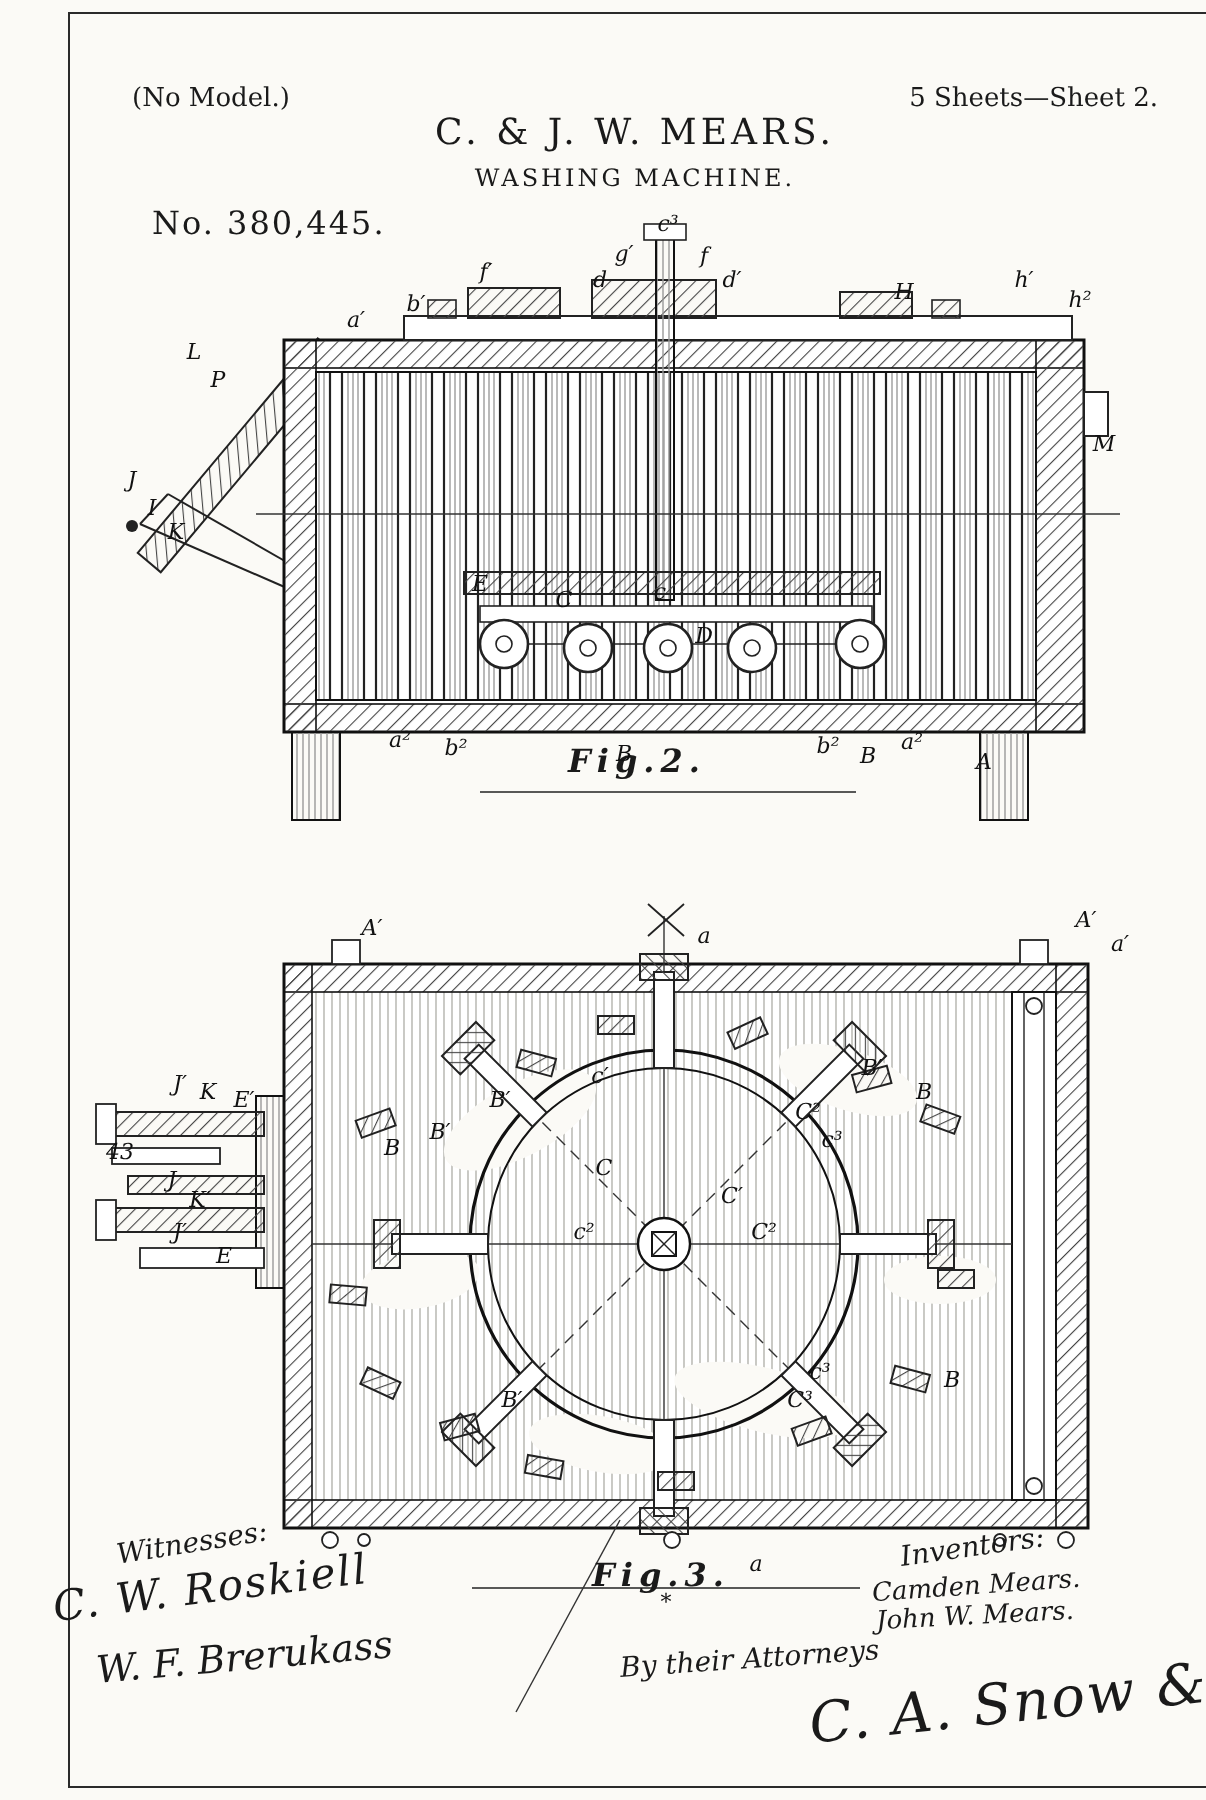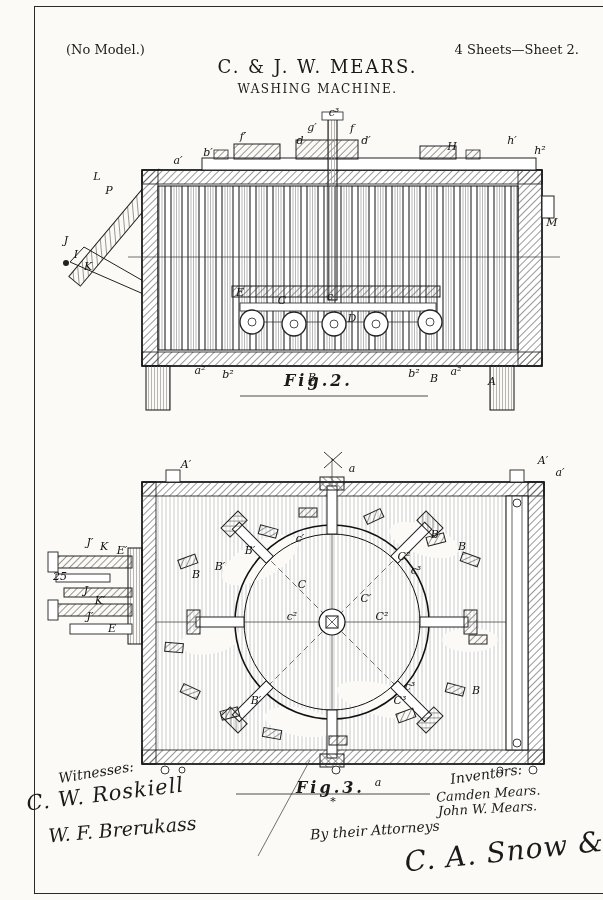--- a/index.html
+++ b/index.html
@@ -205,23 +205,24 @@
       <circle cx="533" cy="770" r="4" fill="white" stroke="#222" stroke-width="0.9"></circle>
 
       <line x1="236" y1="794" x2="430" y2="794" stroke="#222" stroke-width="0.8"></line>
       <line x1="310" y1="760" x2="258" y2="856" stroke="#333" stroke-width="0.7"></line>
     </g>
   </svg>
 
   <div class="border-frame"></div>
 
   <div class="abs hdr-no-model">(No Model.)</div>
-  <div class="abs hdr-sheet">4 Sheets—Sheet 2.</div>
+  <div class="abs hdr-sheet">5 Sheets—Sheet 2.</div>
   <div class="abs hdr-authors">C. &amp; J. W. MEARS.</div>
   <div class="abs hdr-title">WASHING MACHINE.</div>
+  <div class="abs hdr-number">No. 380,445.</div>
 
   <div class="fig-caption cap-fig2">Fig.2.</div>
   <div class="fig-caption cap-fig3">Fig.3.</div>
 
   <div class="label-layer">
       <span class="part-label" style="left: 178px; top: 160px;">a′</span>
       <span class="part-label" style="left: 208px; top: 152px;">b′</span>
       <span class="part-label" style="left: 243px; top: 136px;">f′</span>
       <span class="part-label" style="left: 300px; top: 140px;">d</span>
       <span class="part-label" style="left: 312px; top: 127px;">g′</span>
@@ -250,21 +251,21 @@
       <span class="part-label" style="left: 492px; top: 381px;">A</span>
     </div>
   <div class="label-layer">
       <span class="part-label" style="left: 186px; top: 464px;">A′</span>
       <span class="part-label" style="left: 352px; top: 468px;">a</span>
       <span class="part-label" style="left: 543px; top: 460px;">A′</span>
       <span class="part-label" style="left: 560px; top: 472px;">a′</span>
       <span class="part-label" style="left: 90px; top: 542px;">J′</span>
       <span class="part-label" style="left: 104px; top: 546px;">K</span>
       <span class="part-label" style="left: 122px; top: 550px;">E′</span>
-      <span class="part-label" style="left: 60px; top: 576px;">25</span>
+      <span class="part-label" style="left: 60px; top: 576px;">43</span>
       <span class="part-label" style="left: 86px; top: 590px;">J</span>
       <span class="part-label" style="left: 100px; top: 600px;">K′</span>
       <span class="part-label" style="left: 90px; top: 616px;">J′</span>
       <span class="part-label" style="left: 112px; top: 628px;">E</span>
       <span class="part-label" style="left: 196px; top: 574px;">B</span>
       <span class="part-label" style="left: 220px; top: 566px;">B′</span>
       <span class="part-label" style="left: 250px; top: 550px;">B′</span>
       <span class="part-label" style="left: 300px; top: 538px;">c′</span>
       <span class="part-label" style="left: 436px; top: 534px;">B′</span>
       <span class="part-label" style="left: 462px; top: 546px;">B</span>

